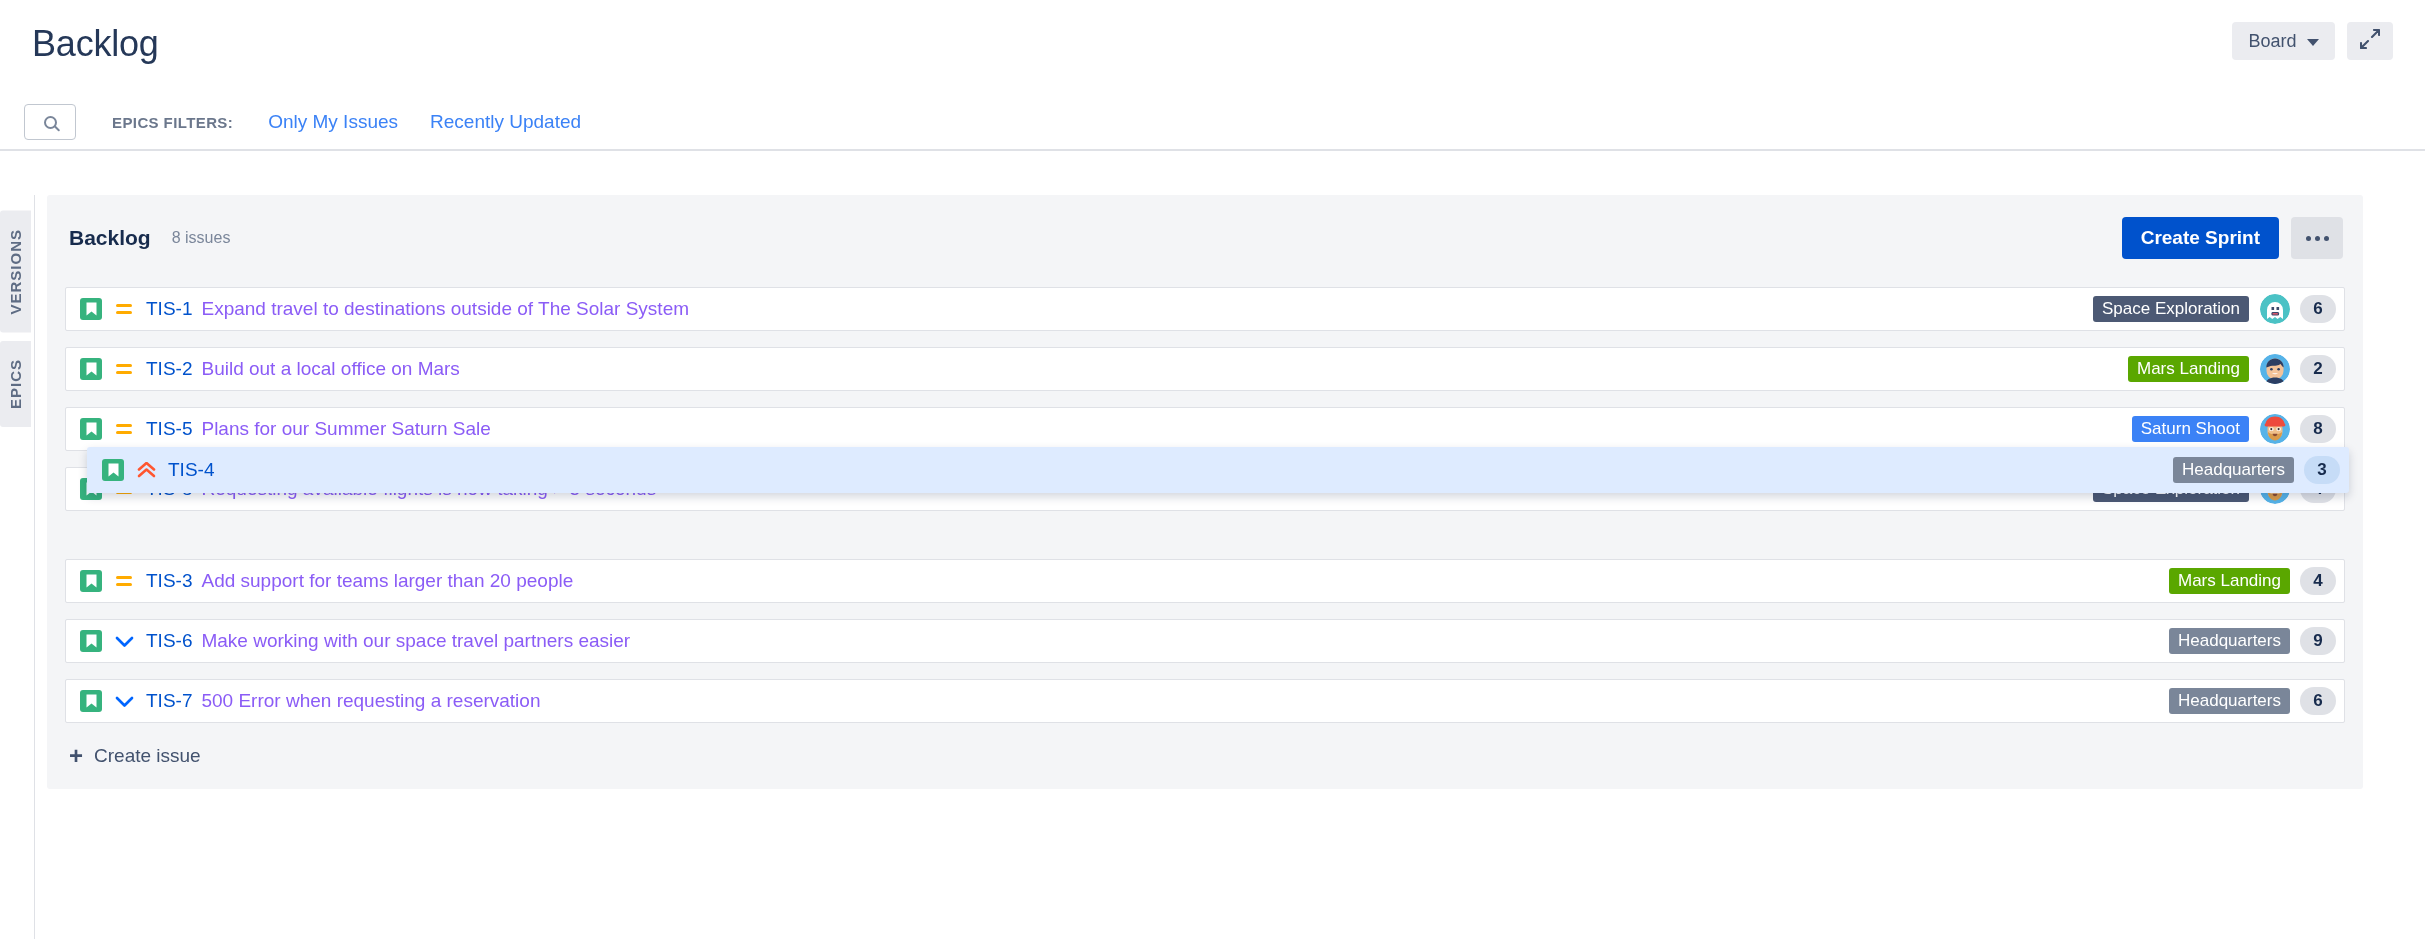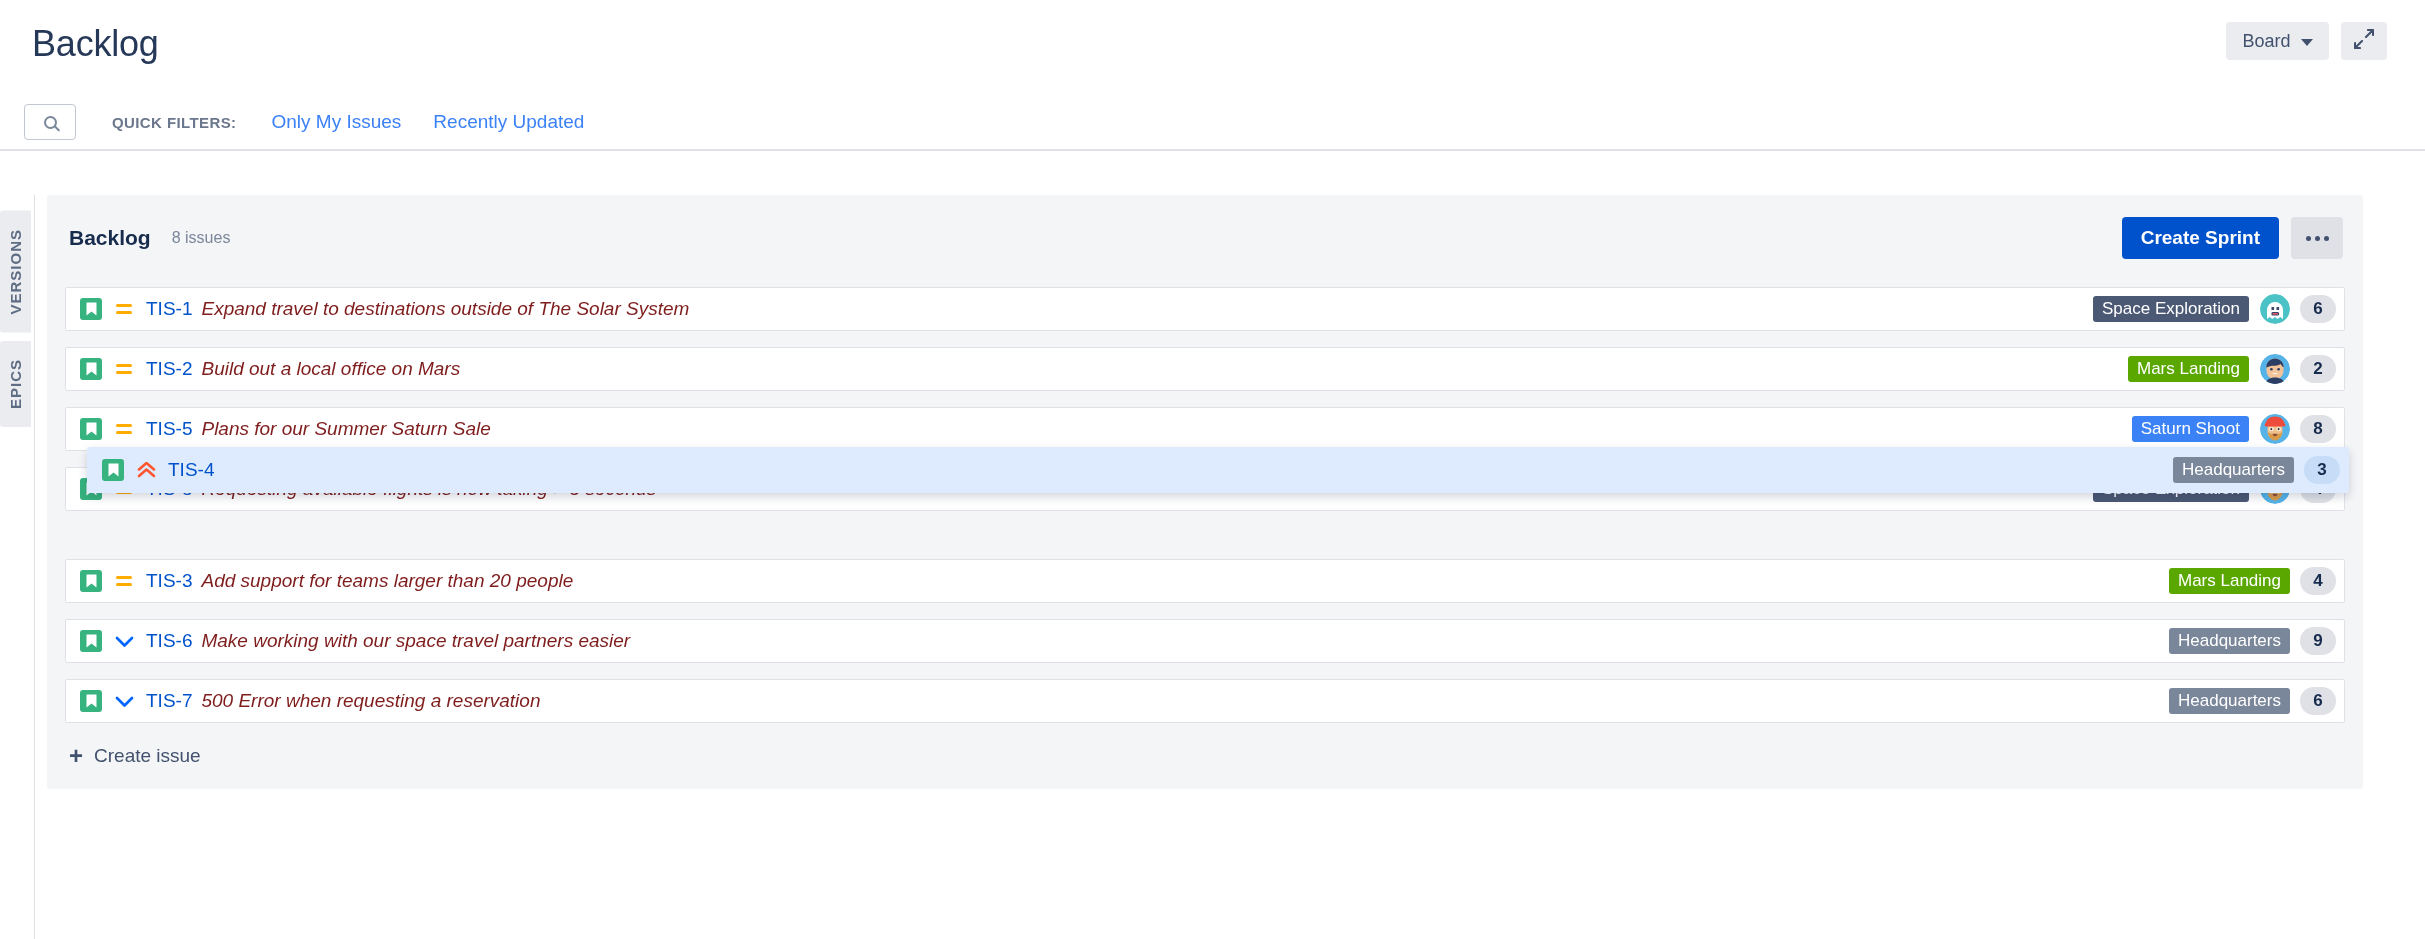--- a/index.html
+++ b/index.html
@@ -22,21 +22,21 @@
   .page-title {
     font-size: 36px;
     font-weight: 400;
     color: #253858;
     letter-spacing: -0.2px;
     line-height: 44px;
   }
   .header-actions {
     position: absolute;
     top: 22px;
-    right: 38px;
+    right: 32px;
     display: flex;
     gap: 12px;
     align-items: center;
   }
   .hdr-btn {
     background: #EBECF0;
     border: none;
     border-radius: 4px;
     height: 38px;
     display: flex;
@@ -219,23 +219,22 @@
   .issue-key {
     margin-left: 12px;
     font-size: 19px;
     color: #0052CC;
     text-decoration: none;
     flex: 0 0 auto;
   }
   .issue-summary {
     margin-left: 9px;
     font-size: 19px;
-    color: #7f1d1d;
+    color: #8b5cf6;
     white-space: nowrap;
-    font-style: italic;
   }
   .row-spacer { flex: 1; }
 
   .epic-badge {
     border-radius: 3px;
     color: #fff;
     font-size: 17px;
     line-height: 26px;
     height: 26px;
     padding: 0 9px;
@@ -320,21 +319,21 @@
         </svg>
       </span>
     </button>
   </div>
 </div>
 
 <div class="filter-bar">
   <div class="search-box">
     <span class="search-glyph"></span>
   </div>
-  <span class="qf-label">QUICK FILTERS:</span>
+  <span class="qf-label">EPICS FILTERS:</span>
   <a class="qf-link">Only My Issues</a>
   <a class="qf-link">Recently Updated</a>
 </div>
 
 <div class="body-wrap">
 
   <div class="side-tabs">
     <div class="side-tab">VERSIONS</div>
     <div class="side-tab">EPICS</div>
   </div>

